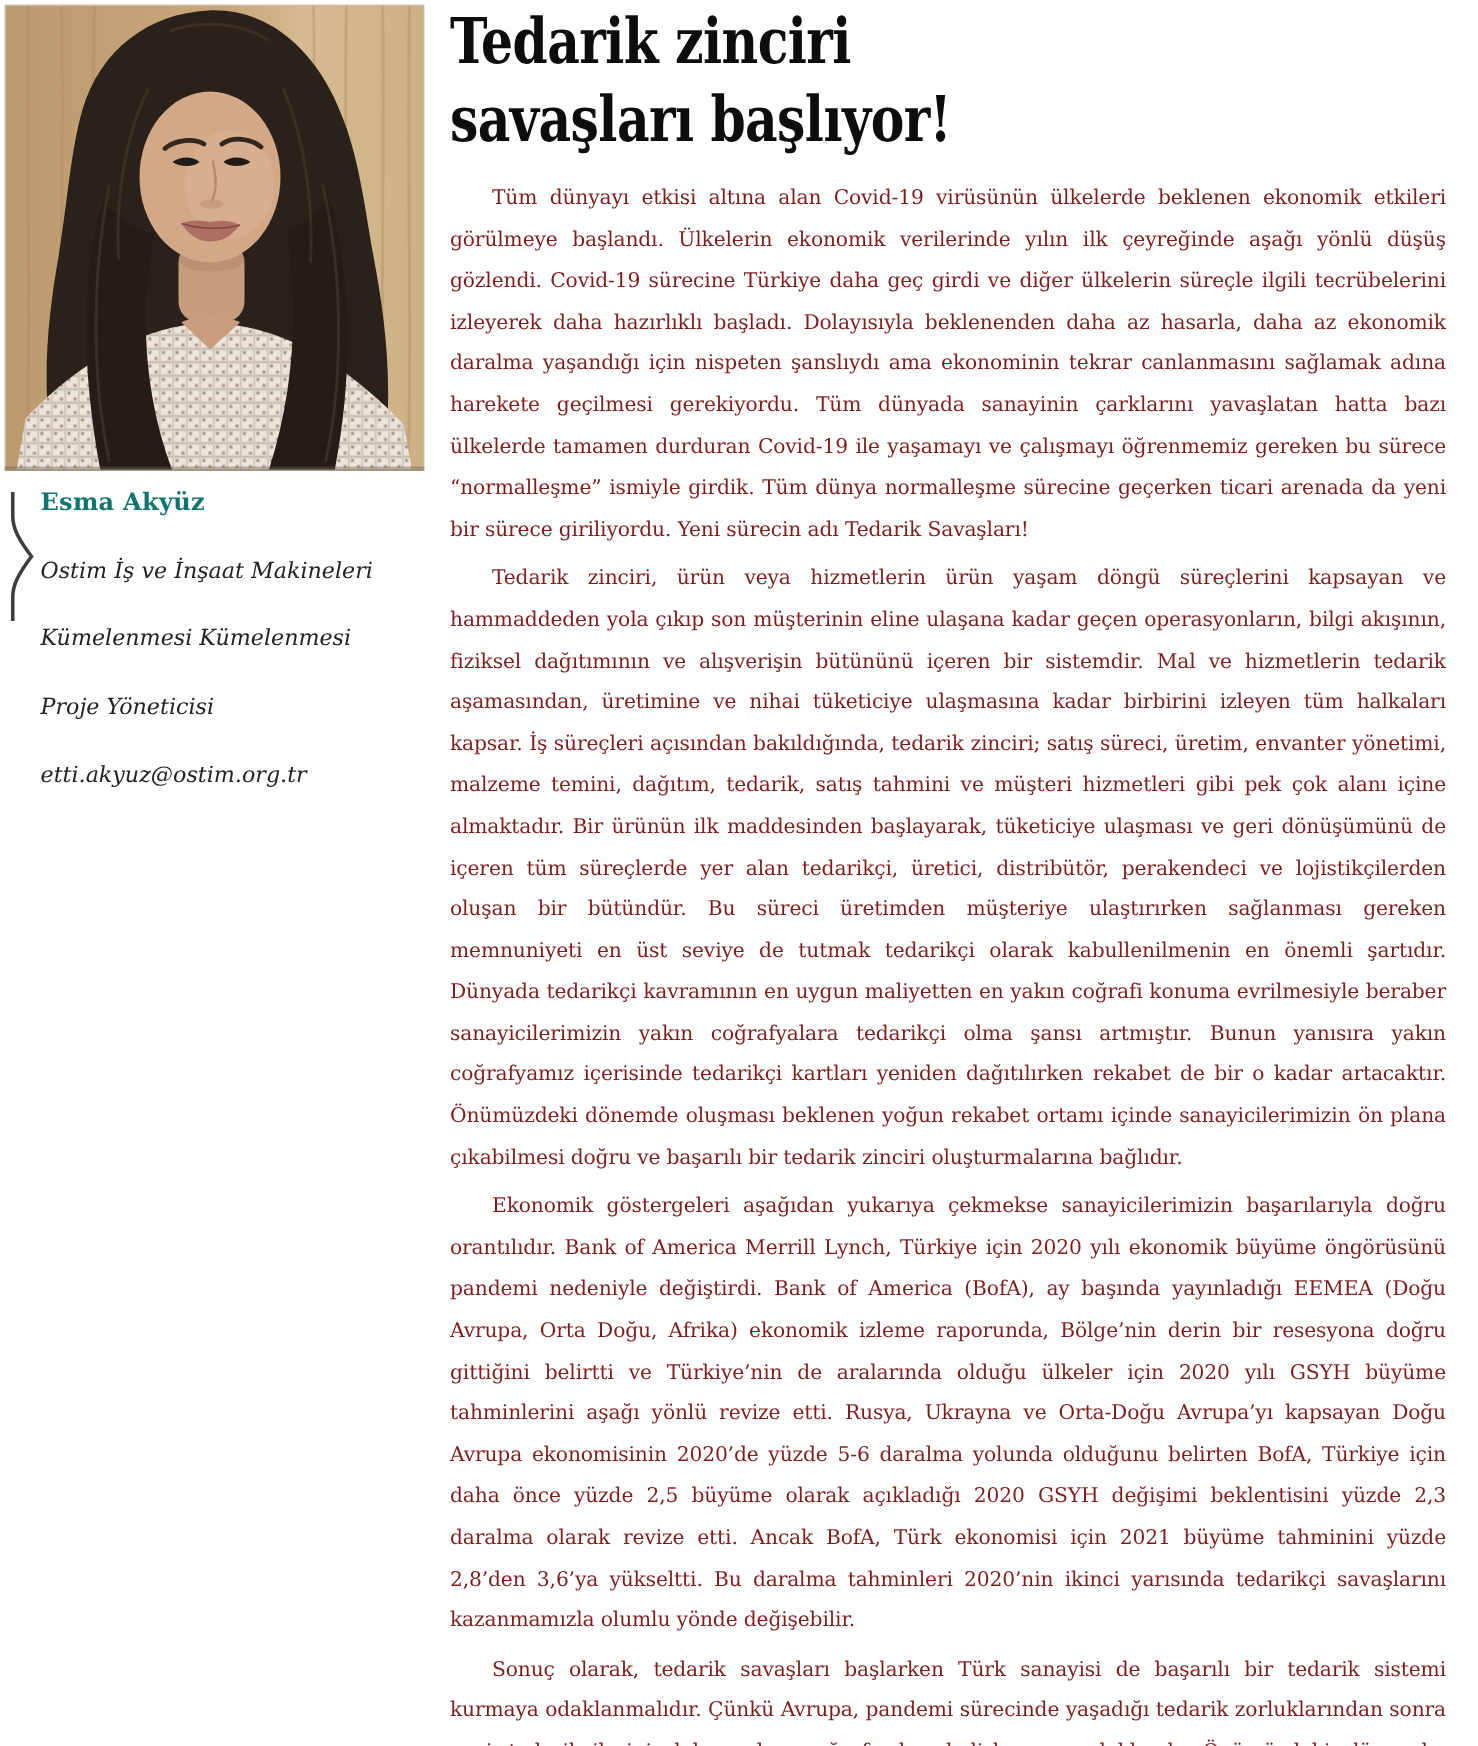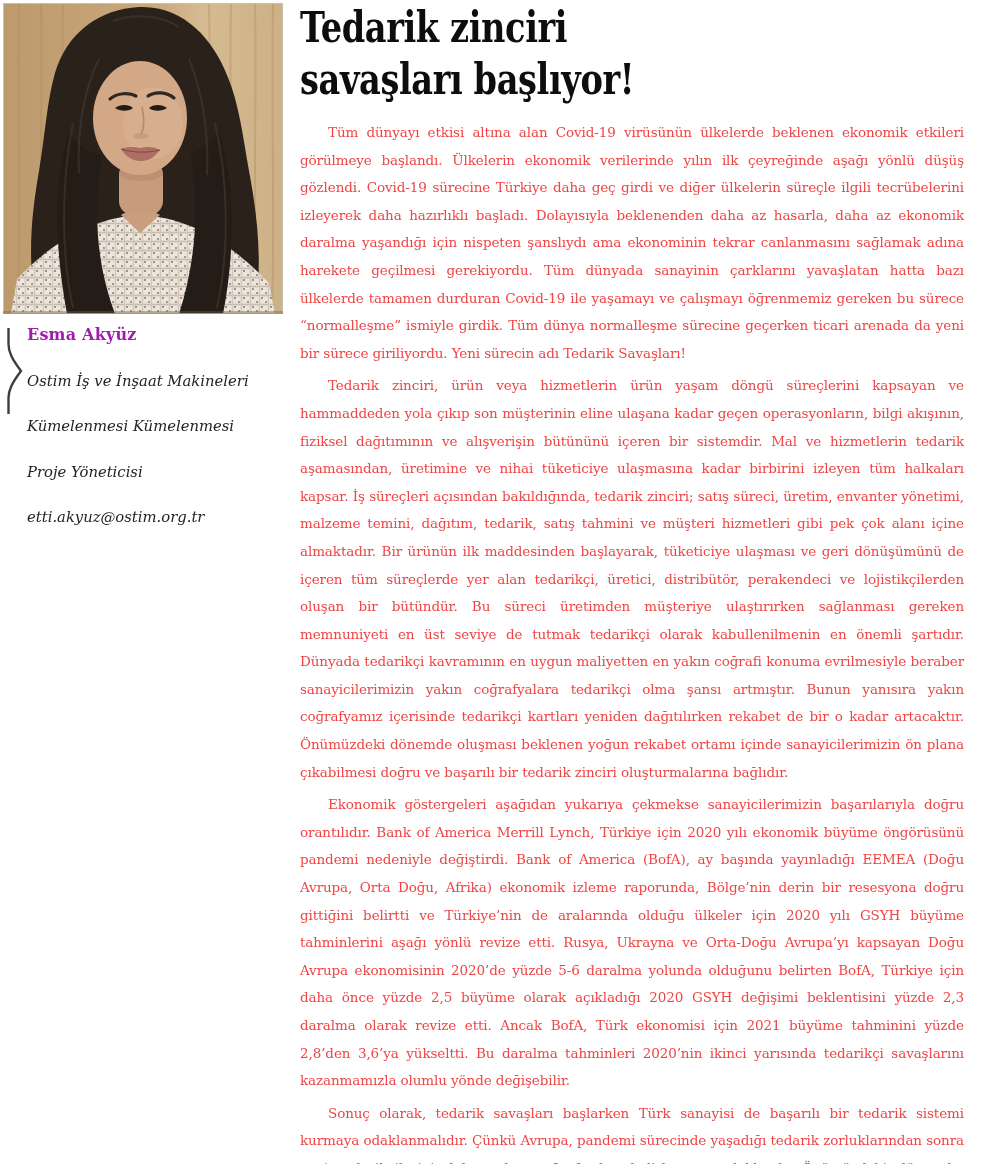--- a/index.html
+++ b/index.html
@@ -17,21 +17,21 @@
     line-height:0;
   }
   .author-brace{
     position:absolute;left:6px;top:328px;width:18px;height:86px;line-height:0;
   }
   .author-block{
     position:absolute;left:27px;top:325px;width:240px;
   }
   .author-name{
     font-weight:700;font-size:16px;line-height:19px;letter-spacing:.2px;
-    color:#a21caf;
+    color:#0f766e;
   }
   .author-line{
     font-style:italic;font-size:14.8px;line-height:17.4px;color:#262221;margin-top:28px;
   }
   
   .article{
     position:absolute;left:300px;top:0;width:664px;
   }
   .article h1{
     margin:0 0 13px 0;padding-top:2px;
@@ -41,21 +41,21 @@
     white-space:nowrap;
   }
   .article h1 span{display:block;}
   .article p{
     margin:0;
     text-align:justify;
     text-indent:28px;
     font-size:13.5px;
     line-height:27.6px;
     letter-spacing:-.1px;
-    color:#ef4444;
+    color:#7f1d1d;
   }
   .article p + p{margin-top:5px;}
 </style>
 </head>
 <body>
 
 <div class="page">
 
   <div class="photo-frame">
     <svg width="280" height="311" viewBox="0 0 280 311" xmlns="http://www.w3.org/2000/svg">

